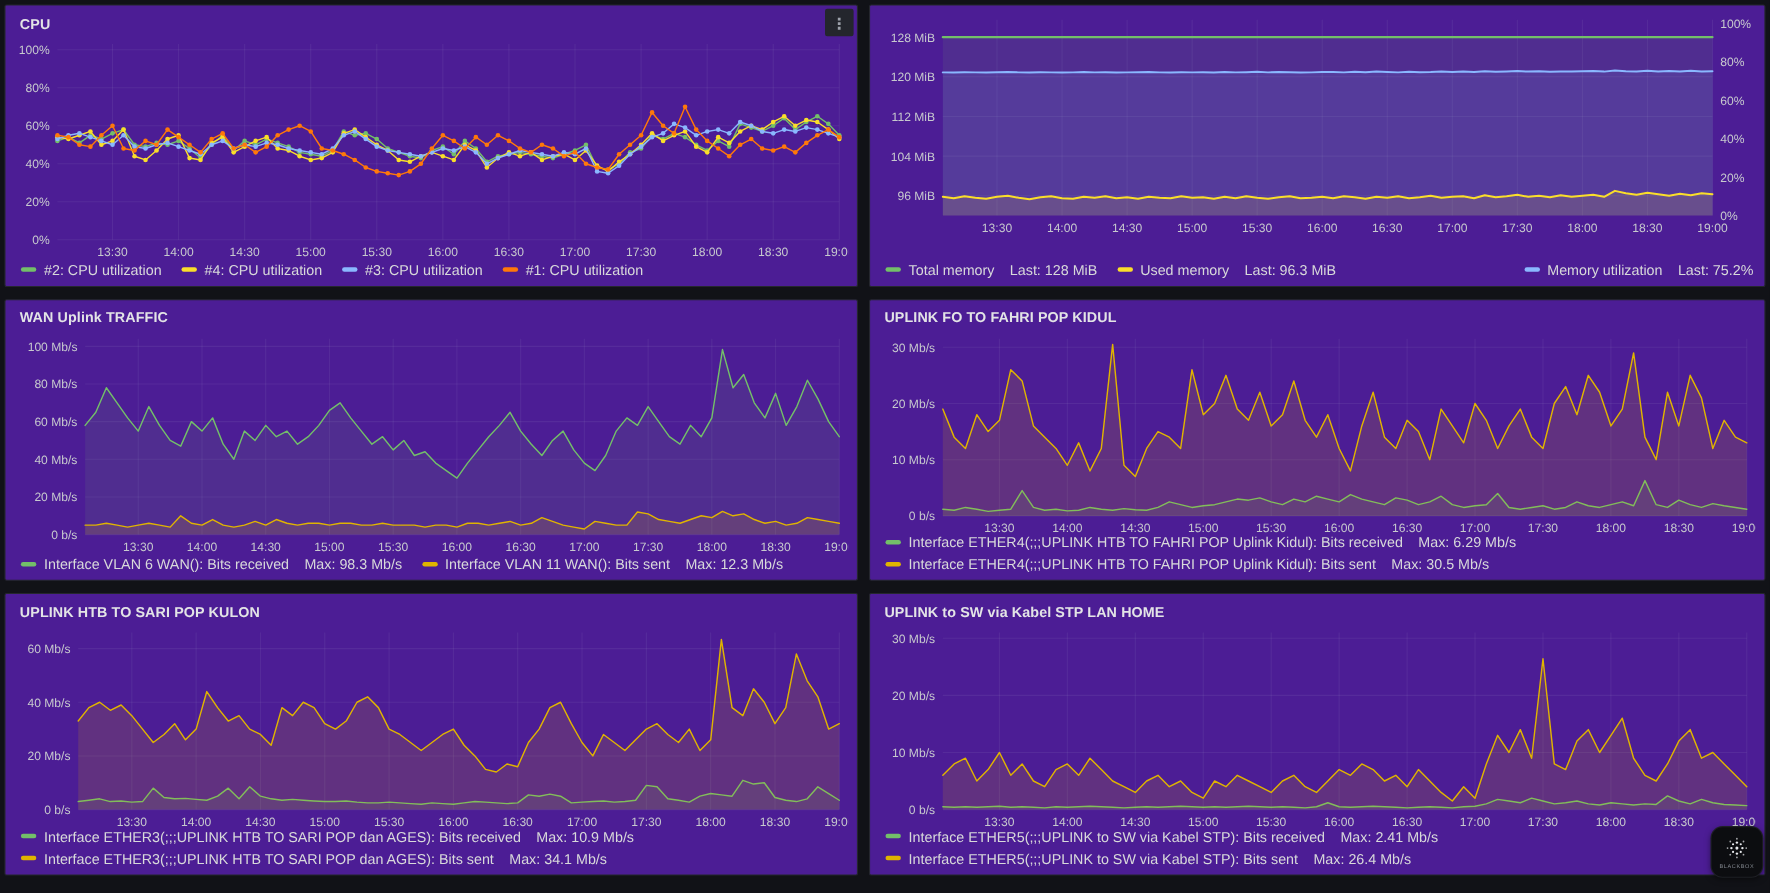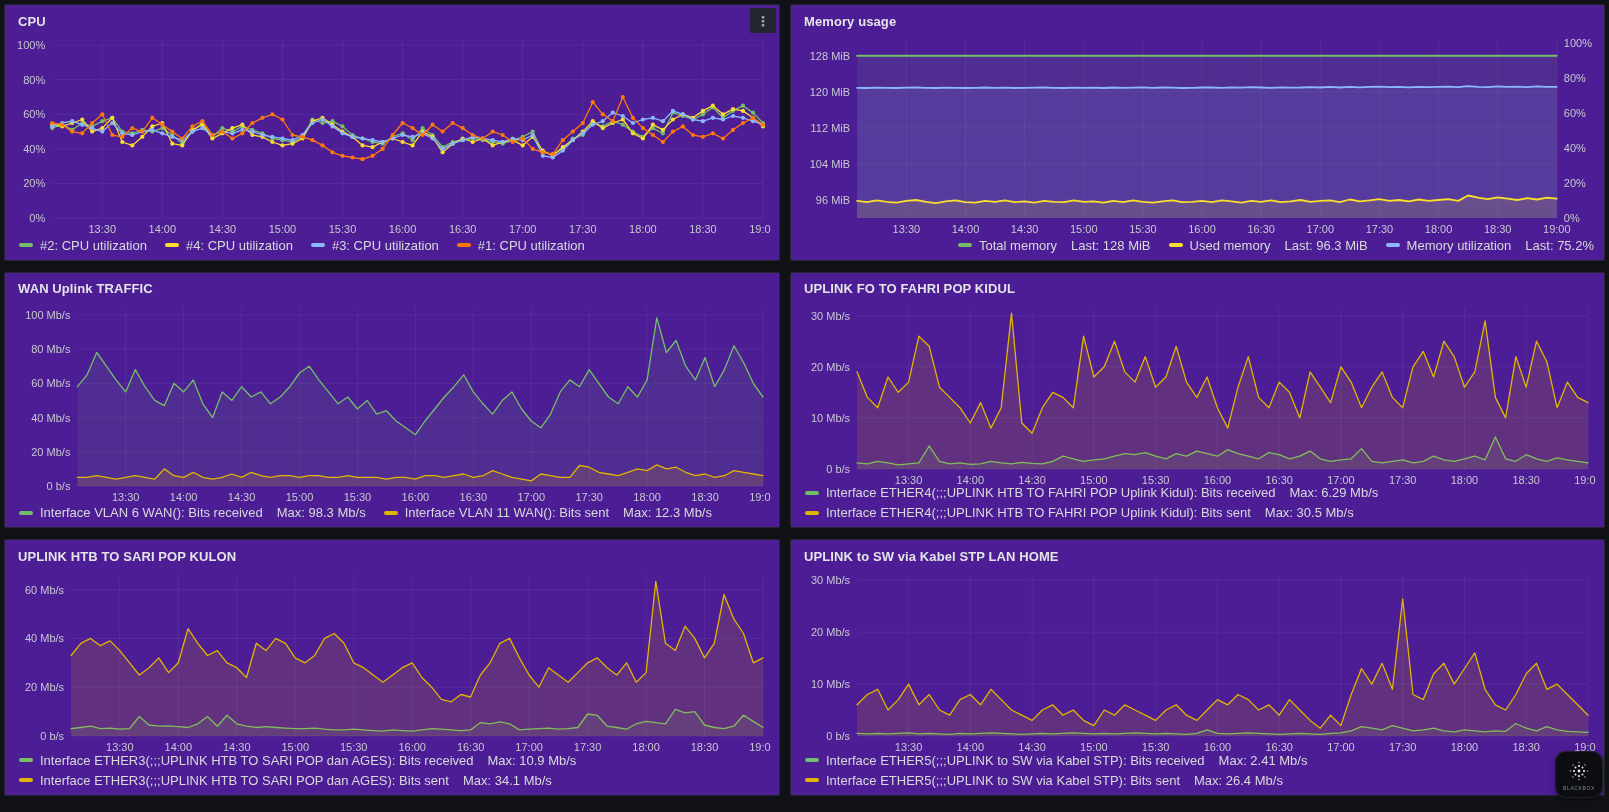--- a/index.html
+++ b/index.html
@@ -68,21 +68,21 @@
     flex: none;
     display: flex;
     flex-wrap: wrap;
     align-items: center;
     gap: 3px 18px;
     padding: 3px 2px 0 6px;
     font-size: 13px;
     color: #d8d9da;
   }
   .legend.rows { flex-direction: column; align-items: flex-start; gap: 5px; justify-content: center; }
-  .legend.split { justify-content: flex-end; }
+  .legend.split { justify-content: space-between; }
   .lg-group { display: flex; gap: 18px; }
   .legend-item {
     display: inline-flex;
     align-items: center;
     gap: 7px;
     cursor: pointer;
     white-space: nowrap;
   }
   .swatch {
     width: 14px;
@@ -484,23 +484,20 @@
           <span class="swatch" style="background: rgb(138, 184, 255);"></span>
           <span class="lg-label">#3: CPU utilization</span>
         </span>
         <span class="legend-item">
           <span class="swatch" style="background: rgb(255, 120, 10);"></span>
           <span class="lg-label">#1: CPU utilization</span>
         </span>
       </div>
     </section>
     <section class="panel">
-      <div class="panel-header">
-        <span class="panel-title">Memory usage</span>
-      </div>
       <div class="chart">
         <svg width="797" height="206">
           <g>
             <line x1="107.37464788732395" y1="8" x2="107.37464788732395" y2="186" stroke="rgba(204,215,230,0.08)"></line>
             <line x1="166.50422535211266" y1="8" x2="166.50422535211266" y2="186" stroke="rgba(204,215,230,0.08)"></line>
             <line x1="225.63380281690138" y1="8" x2="225.63380281690138" y2="186" stroke="rgba(204,215,230,0.08)"></line>
             <line x1="284.76338028169016" y1="8" x2="284.76338028169016" y2="186" stroke="rgba(204,215,230,0.08)"></line>
             <line x1="343.8929577464789" y1="8" x2="343.8929577464789" y2="186" stroke="rgba(204,215,230,0.08)"></line>
             <line x1="403.0225352112676" y1="8" x2="403.0225352112676" y2="186" stroke="rgba(204,215,230,0.08)"></line>
             <line x1="462.15211267605633" y1="8" x2="462.15211267605633" y2="186" stroke="rgba(204,215,230,0.08)"></line>

